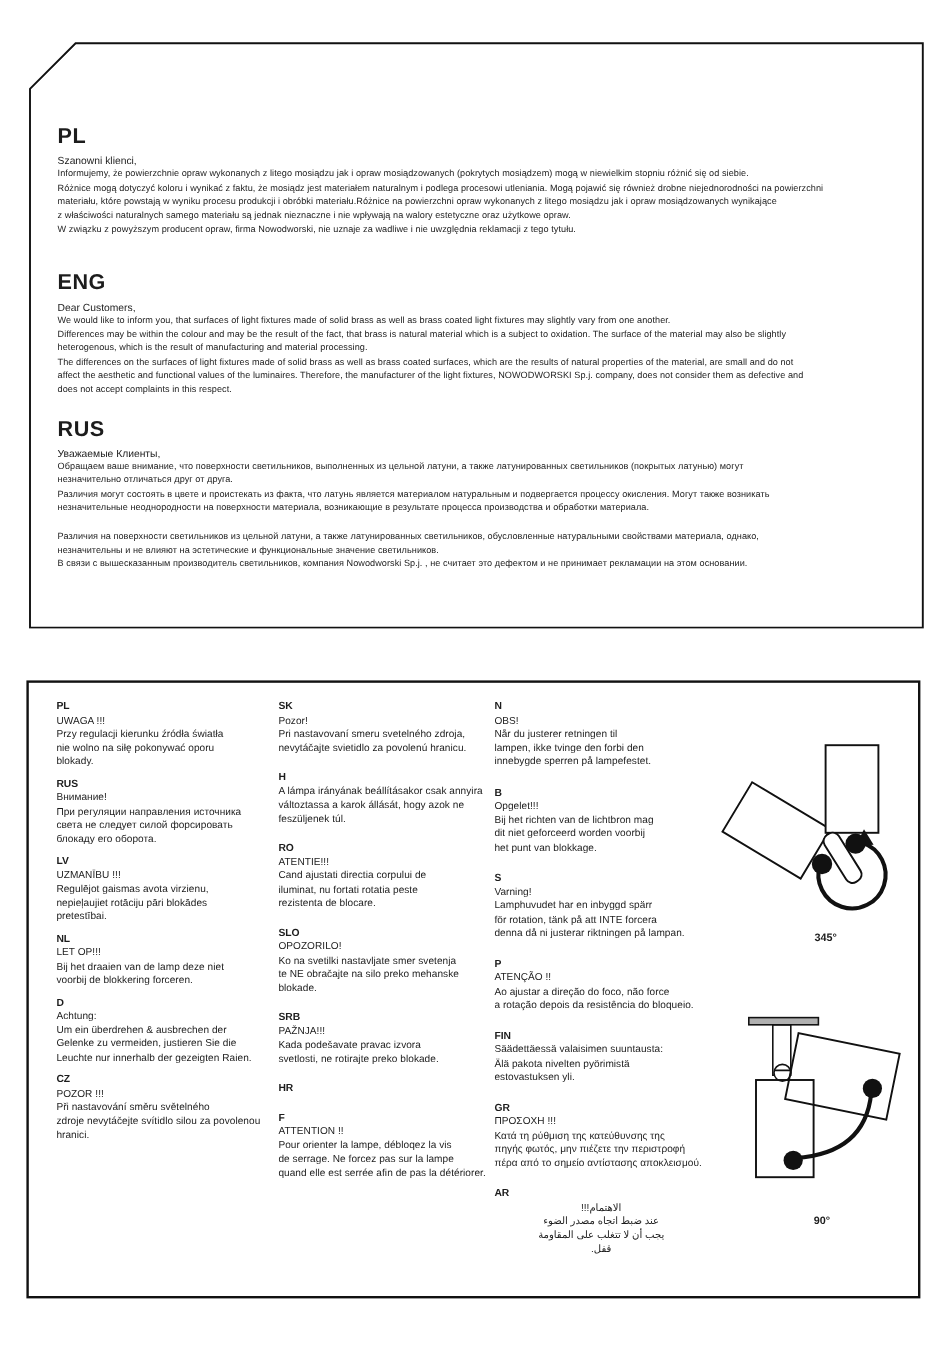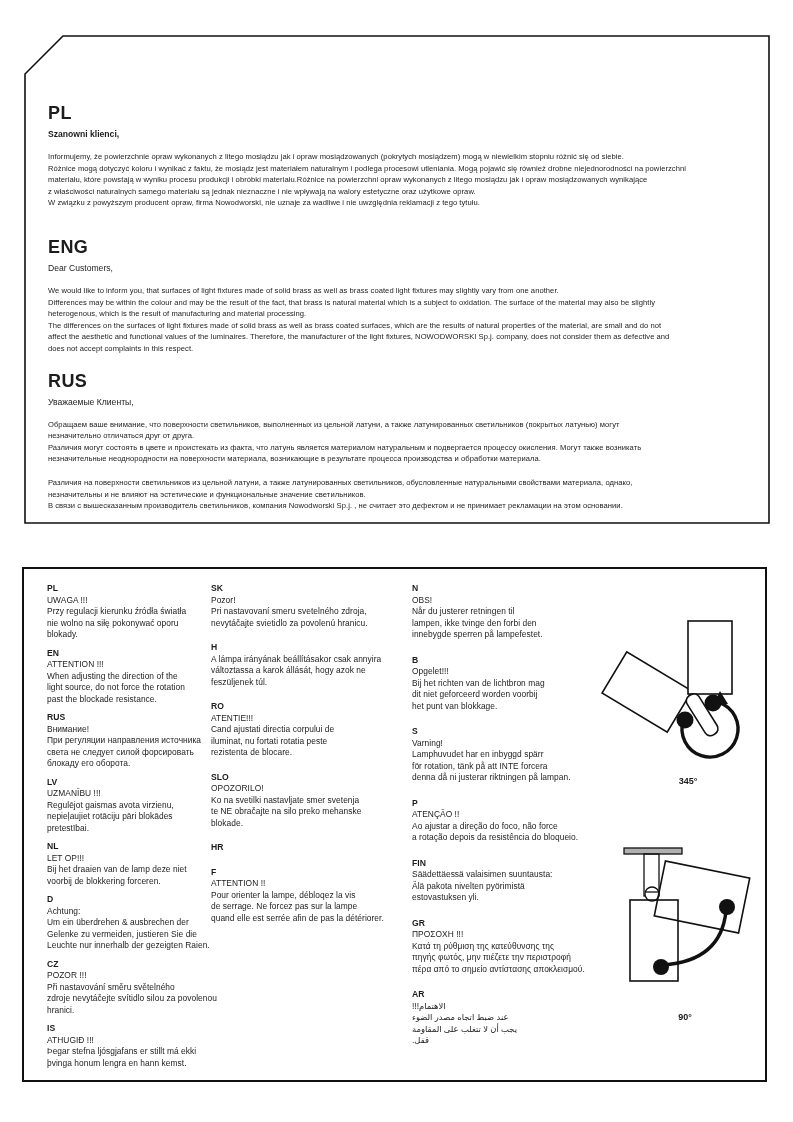--- a/index.html
+++ b/index.html
@@ -7,39 +7,39 @@
     width:793px;height:1122px;position:relative;background:#fff;
     font-family:"Liberation Sans","DejaVu Sans",sans-serif;color:#1c1c1c;
     -webkit-font-smoothing:antialiased;
   }
   
   .panel1{position:absolute;left:24px;top:35px;width:746px;height:489px}
   .panel1 .outline{position:absolute;left:0;top:0}
   .p1content{position:absolute;left:24px;top:68px;width:706px}
   .lang-h{font-size:18px;font-weight:bold;line-height:20px;margin:0;letter-spacing:.4px}
   .salut{font-size:8.6px;line-height:10px;margin-top:6px}
-  .salut.b{font-weight:bold}
-  .para{font-size:7.6px;line-height:11.6px;white-space:pre-line;margin-top:12px;letter-spacing:.05px}
+  .salut.b{font-weight:normal}
+  .para{font-size:7.6px;line-height:11.6px;white-space:pre-line;letter-spacing:.05px}
   .mt-eng{margin-top:28px}
   .mt-rus{margin-top:16px}
   .para2{margin-top:12px}
   
   .panel2{position:absolute;left:22px;top:567px;width:745px;height:515px;
           border:2px solid #111;box-sizing:border-box}
   .wcol{position:absolute;top:14px;width:182px}
   .wcol.c1{left:23px}
-  .wcol.c2{left:187px;width:190px}
+  .wcol.c2{left:208px;width:190px}
   .wcol.c3{left:388px;width:178px}
   .wsec{margin-bottom:7px}
   .c2 .wsec{margin-bottom:13px}
   .c3 .wsec{margin-bottom:14px}
   .wsec.gap{margin-top:13px}
   .wcode{font-size:8.6px;font-weight:bold;line-height:11.5px}
   .wtext{font-size:8.4px;line-height:11.5px;white-space:pre-line;letter-spacing:.05px}
-  .wtext.rtl{direction:rtl;text-align:left;unicode-bidi:isolate}
+  .wtext.rtl{direction:rtl;text-align:center;unicode-bidi:isolate}
   
   .diag1{position:absolute;left:563px;top:30px}
   .diag2{position:absolute;left:573px;top:270px}
   .diag text{font-family:"Liberation Sans",sans-serif;font-weight:bold;font-size:9px;fill:#1c1c1c}
 </style>
 </head>
 <body>
 
 <div class="panel1">
   <svg class="outline" width="746" height="489" viewBox="0 0 746 489">
@@ -87,27 +87,20 @@
 
   <div class="wcol c1">
     <div class="wsec">
       <div class="wcode">PL</div>
       <div class="wtext">UWAGA !!!
 Przy regulacji kierunku źródła światła
 nie wolno na siłę pokonywać oporu
 blokady.</div>
     </div>
     <div class="wsec">
-      <div class="wcode">EN</div>
-      <div class="wtext">ATTENTION !!!
-When adjusting the direction of the
-light source, do not force the rotation
-past the blockade resistance.</div>
-    </div>
-    <div class="wsec">
       <div class="wcode">RUS</div>
       <div class="wtext">Внимание!
 При регуляции направления источника
 света не следует силой форсировать
 блокаду его оборота.</div>
     </div>
     <div class="wsec">
       <div class="wcode">LV</div>
       <div class="wtext">UZMANĪBU !!!
 Regulējot gaismas avota virzienu,
@@ -127,26 +120,20 @@
 Gelenke zu vermeiden, justieren Sie die
 Leuchte nur innerhalb der gezeigten Raien.</div>
     </div>
     <div class="wsec">
       <div class="wcode">CZ</div>
       <div class="wtext">POZOR !!!
 Při nastavování směru světelného
 zdroje nevytáčejte svítidlo silou za povolenou
 hranici.</div>
     </div>
-    <div class="wsec">
-      <div class="wcode">IS</div>
-      <div class="wtext">ATHUGIÐ !!!
-Þegar stefna ljósgjafans er stillt má ekki
-þvinga honum lengra en hann kemst.</div>
-    </div>
   </div>
 
   <div class="wcol c2">
     <div class="wsec">
       <div class="wcode">SK</div>
       <div class="wtext">Pozor!
 Pri nastavovaní smeru svetelného zdroja,
 nevytáčajte svietidlo za povolenú hranicu.</div>
     </div>
     <div class="wsec gap">
@@ -161,20 +148,26 @@
 Cand ajustati directia corpului de
 iluminat, nu fortati rotatia peste
 rezistenta de blocare.</div>
     </div>
     <div class="wsec">
       <div class="wcode">SLO</div>
       <div class="wtext">OPOZORILO!
 Ko na svetilki nastavljate smer svetenja
 te NE obračajte na silo preko mehanske
 blokade.</div>
+    </div>
+    <div class="wsec">
+      <div class="wcode">SRB</div>
+      <div class="wtext">PAŽNJA!!!
+Kada podešavate pravac izvora
+svetlosti, ne rotirajte preko blokade.</div>
     </div>
     <div class="wsec">
       <div class="wcode">HR</div>
     </div>
     <div class="wsec">
       <div class="wcode">F</div>
       <div class="wtext">ATTENTION !!
 Pour orienter la lampe, débloqez la vis
 de serrage. Ne forcez pas sur la lampe
 quand elle est serrée afin de pas la détériorer.</div>

